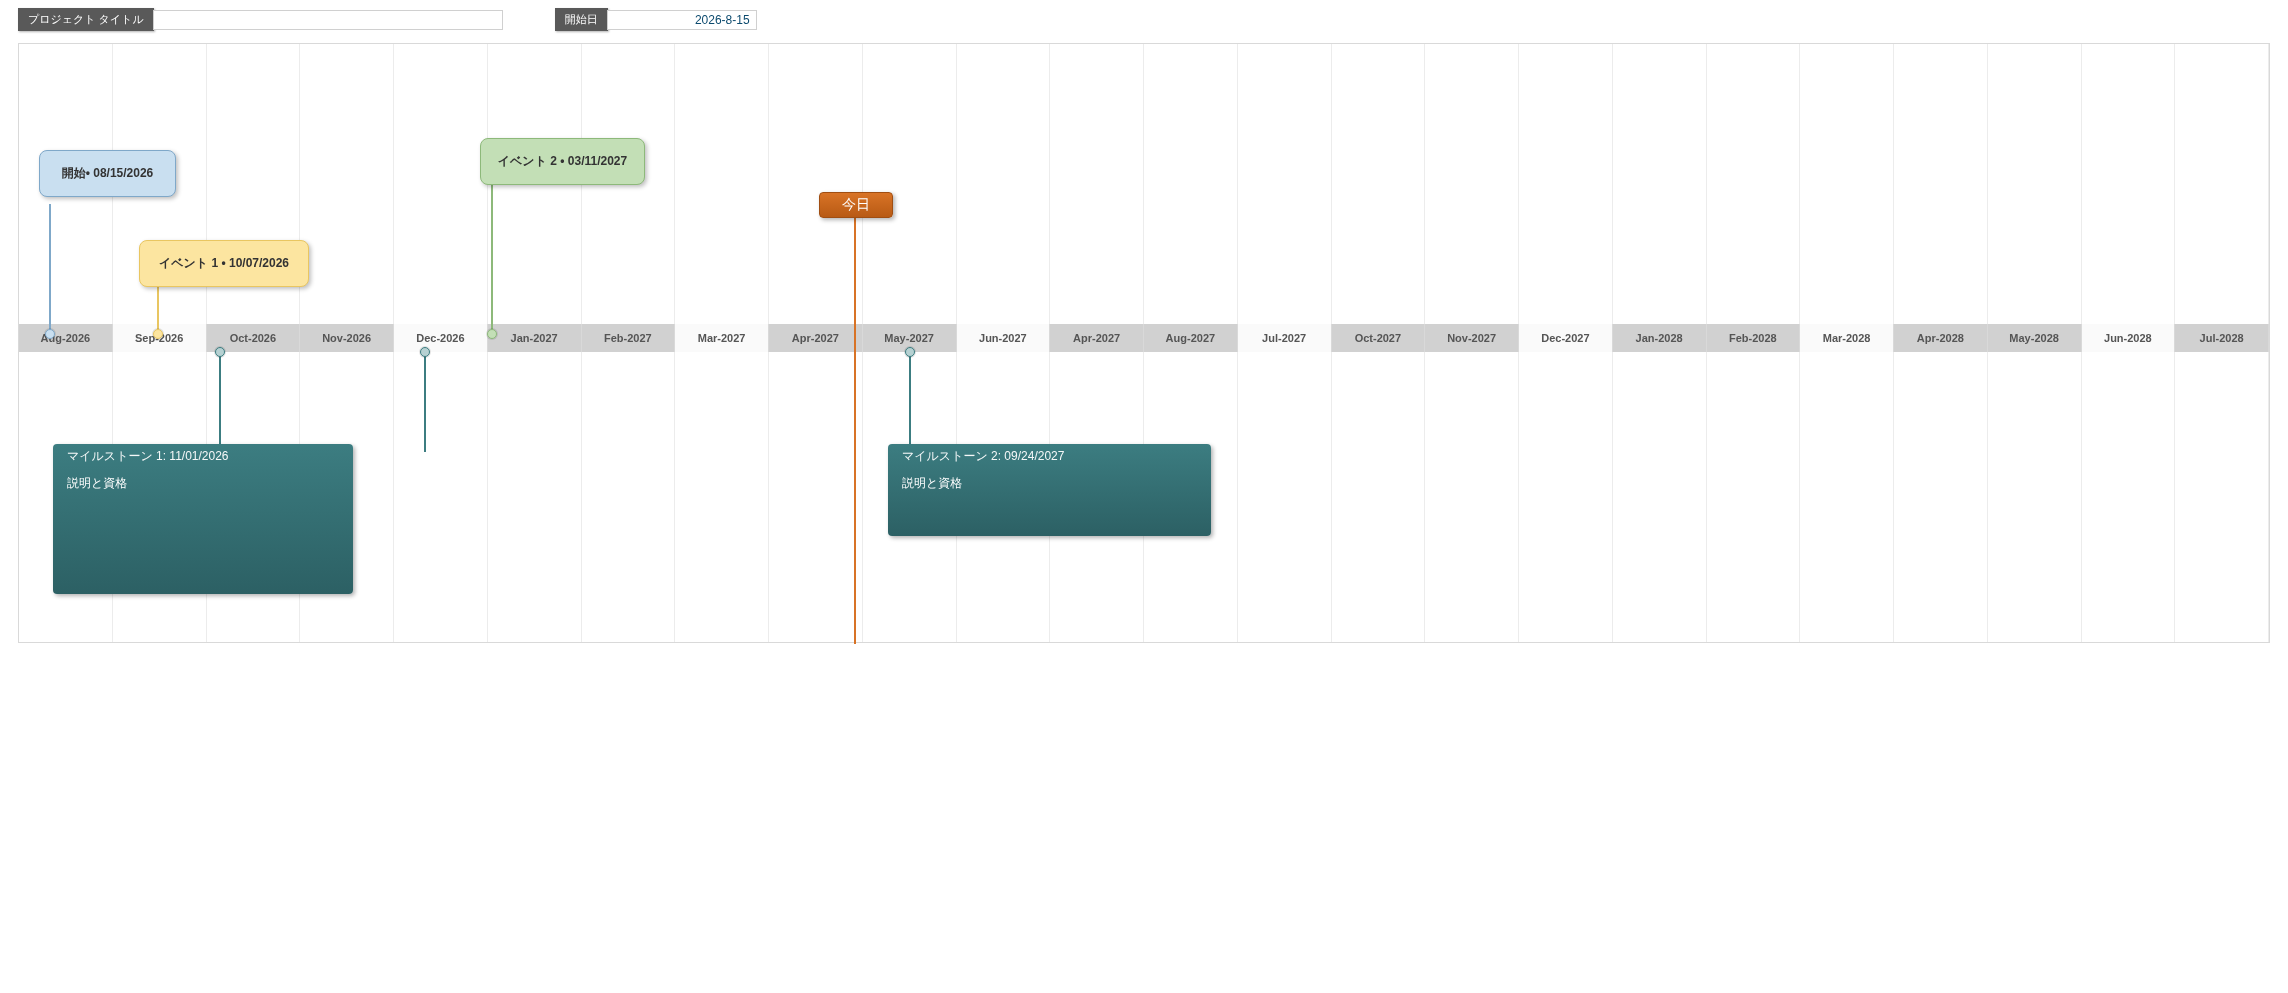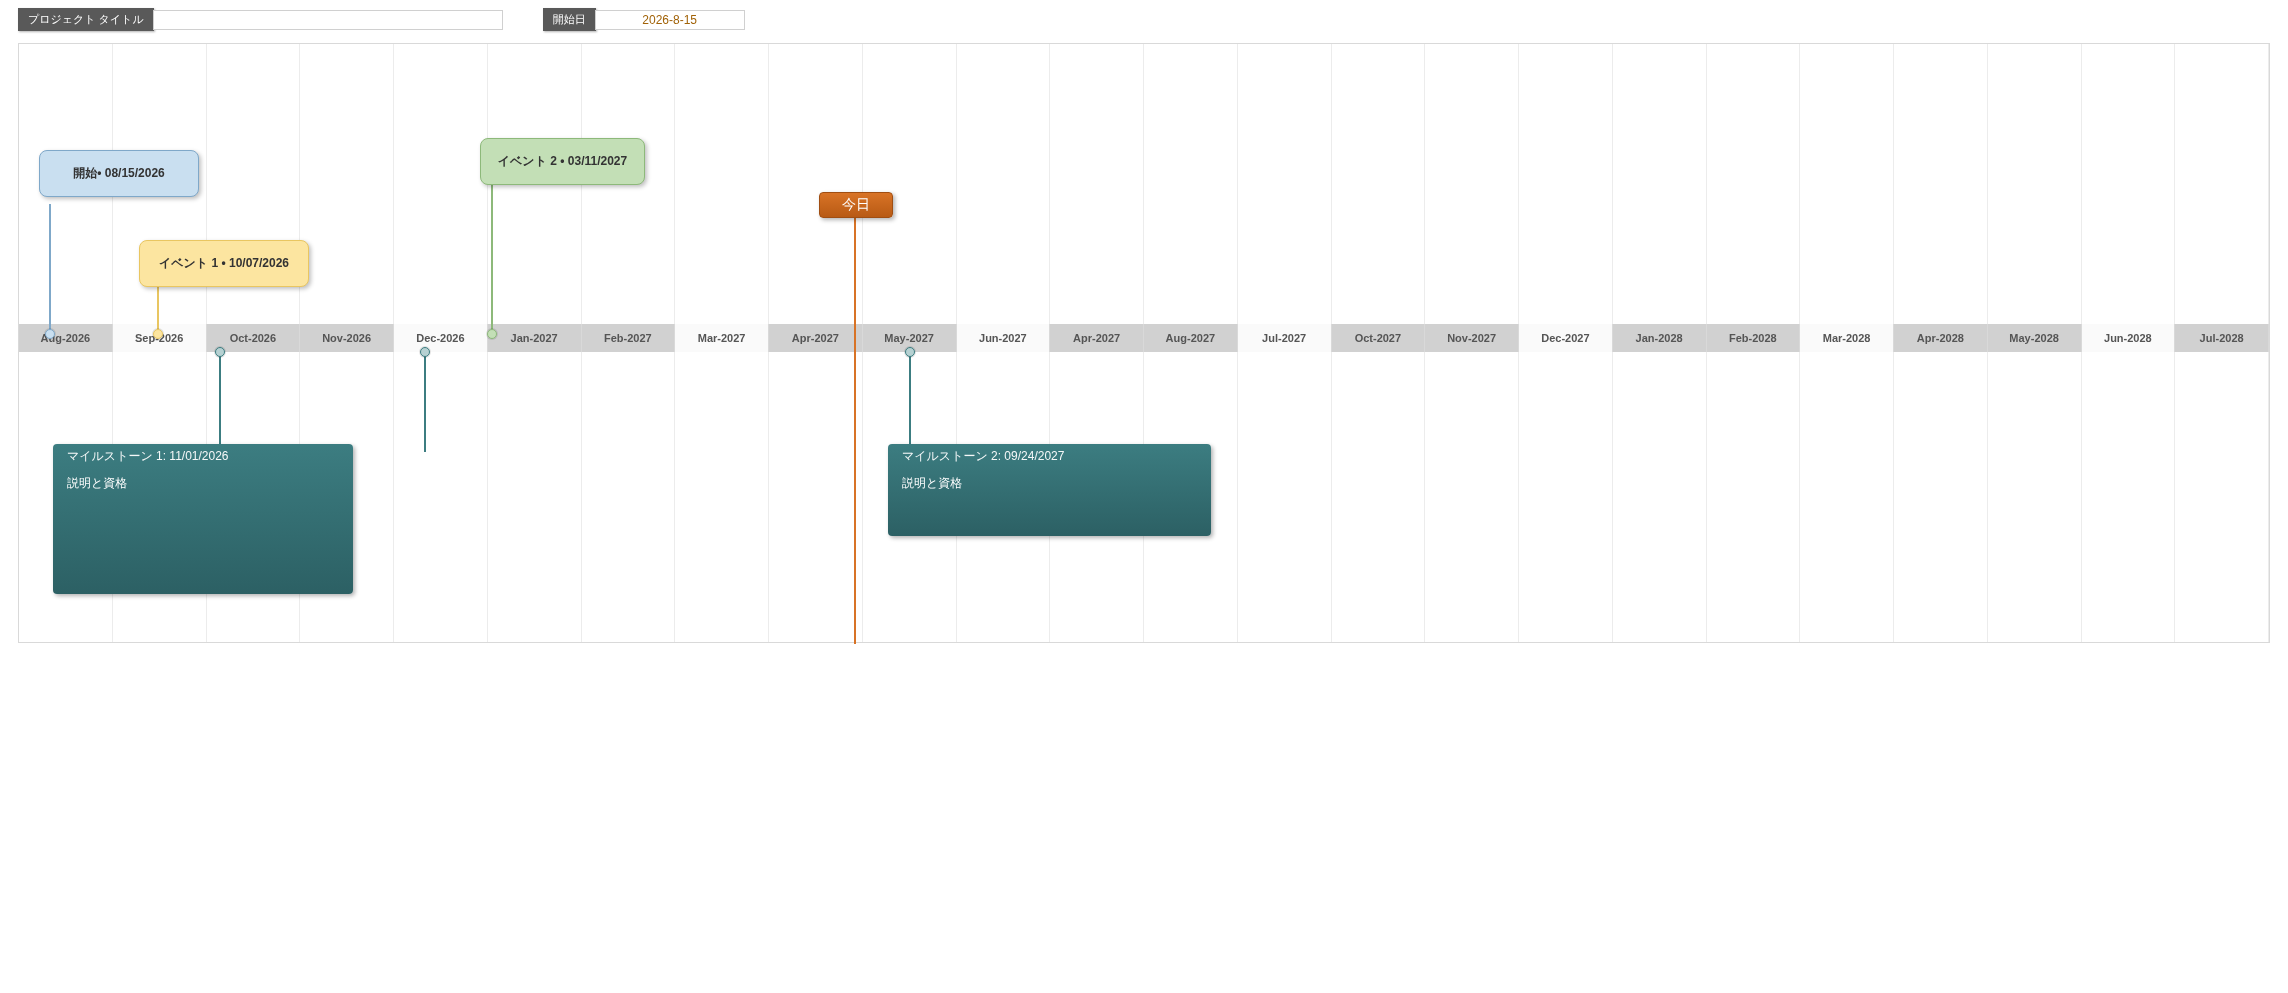--- a/index.html
+++ b/index.html
@@ -17,42 +17,42 @@
   }
   .title {
     font-size: 28px;
     color: #4a90d9;
     font-weight: 400;
     margin: 4px 0 14px 0;
   }
   .header-row {
     display: flex;
     align-items: center;
-    gap: 40px;
+    gap: 52px;
     margin-bottom: 12px;
   }
   .label-box {
     background: #595959;
     color: #fff;
     font-size: 11px;
     padding: 4px 10px;
     box-shadow: 1px 1px 2px rgba(0,0,0,0.3);
     display: inline-block;
     white-space: nowrap;
   }
   .input-box {
     border: 1px solid #d0d0d0;
     background: #fff;
     height: 20px;
     padding: 2px 6px;
     font-size: 12px;
     box-sizing: border-box;
   }
   #project-title-input { width: 350px; }
-  #start-date-input { width: 150px; text-align: center; color: #a16207; }
+  #start-date-input { width: 150px; text-align: right; color: #0c4a6e; }
 
   .header-group {
     display: flex;
     align-items: center;
   }
   .header-group .input-box { margin-left: -1px; }
 
   
   .timeline-area {
     position: relative;
@@ -221,21 +221,21 @@
         <div class="month-cell shaded">Feb-2028</div>
         <div class="month-cell light">Mar-2028</div>
         <div class="month-cell shaded">Apr-2028</div>
         <div class="month-cell shaded">May-2028</div>
         <div class="month-cell light">Jun-2028</div>
         <div class="month-cell shaded">Jul-2028</div>
       </div>
 
     <div class="vline line-blue" style="left:30px; top:160px; height:130px;"></div>
     <div class="marker marker-blue" style="left:31px; top:290px;"></div>
-    <div class="callout blue" style="left:20px; top:106px; width:160px; text-align:center;">
+    <div class="callout blue" style="left:20px; top:106px; width:137px; text-align:center;">
       <span>開始• 08/15/2026</span>
     </div>
 
     <div class="vline line-yellow" style="left:138px; top:243px; height:47px;"></div>
     <div class="marker marker-yellow" style="left:139px; top:290px;"></div>
     <div class="callout yellow" style="left:120px; top:196px; width:170px; text-align:center;">
       <span>イベント 1 • 10/07/2026</span>
     </div>
 
     <div class="vline line-green" style="left:472px; top:140px; height:150px;"></div>

